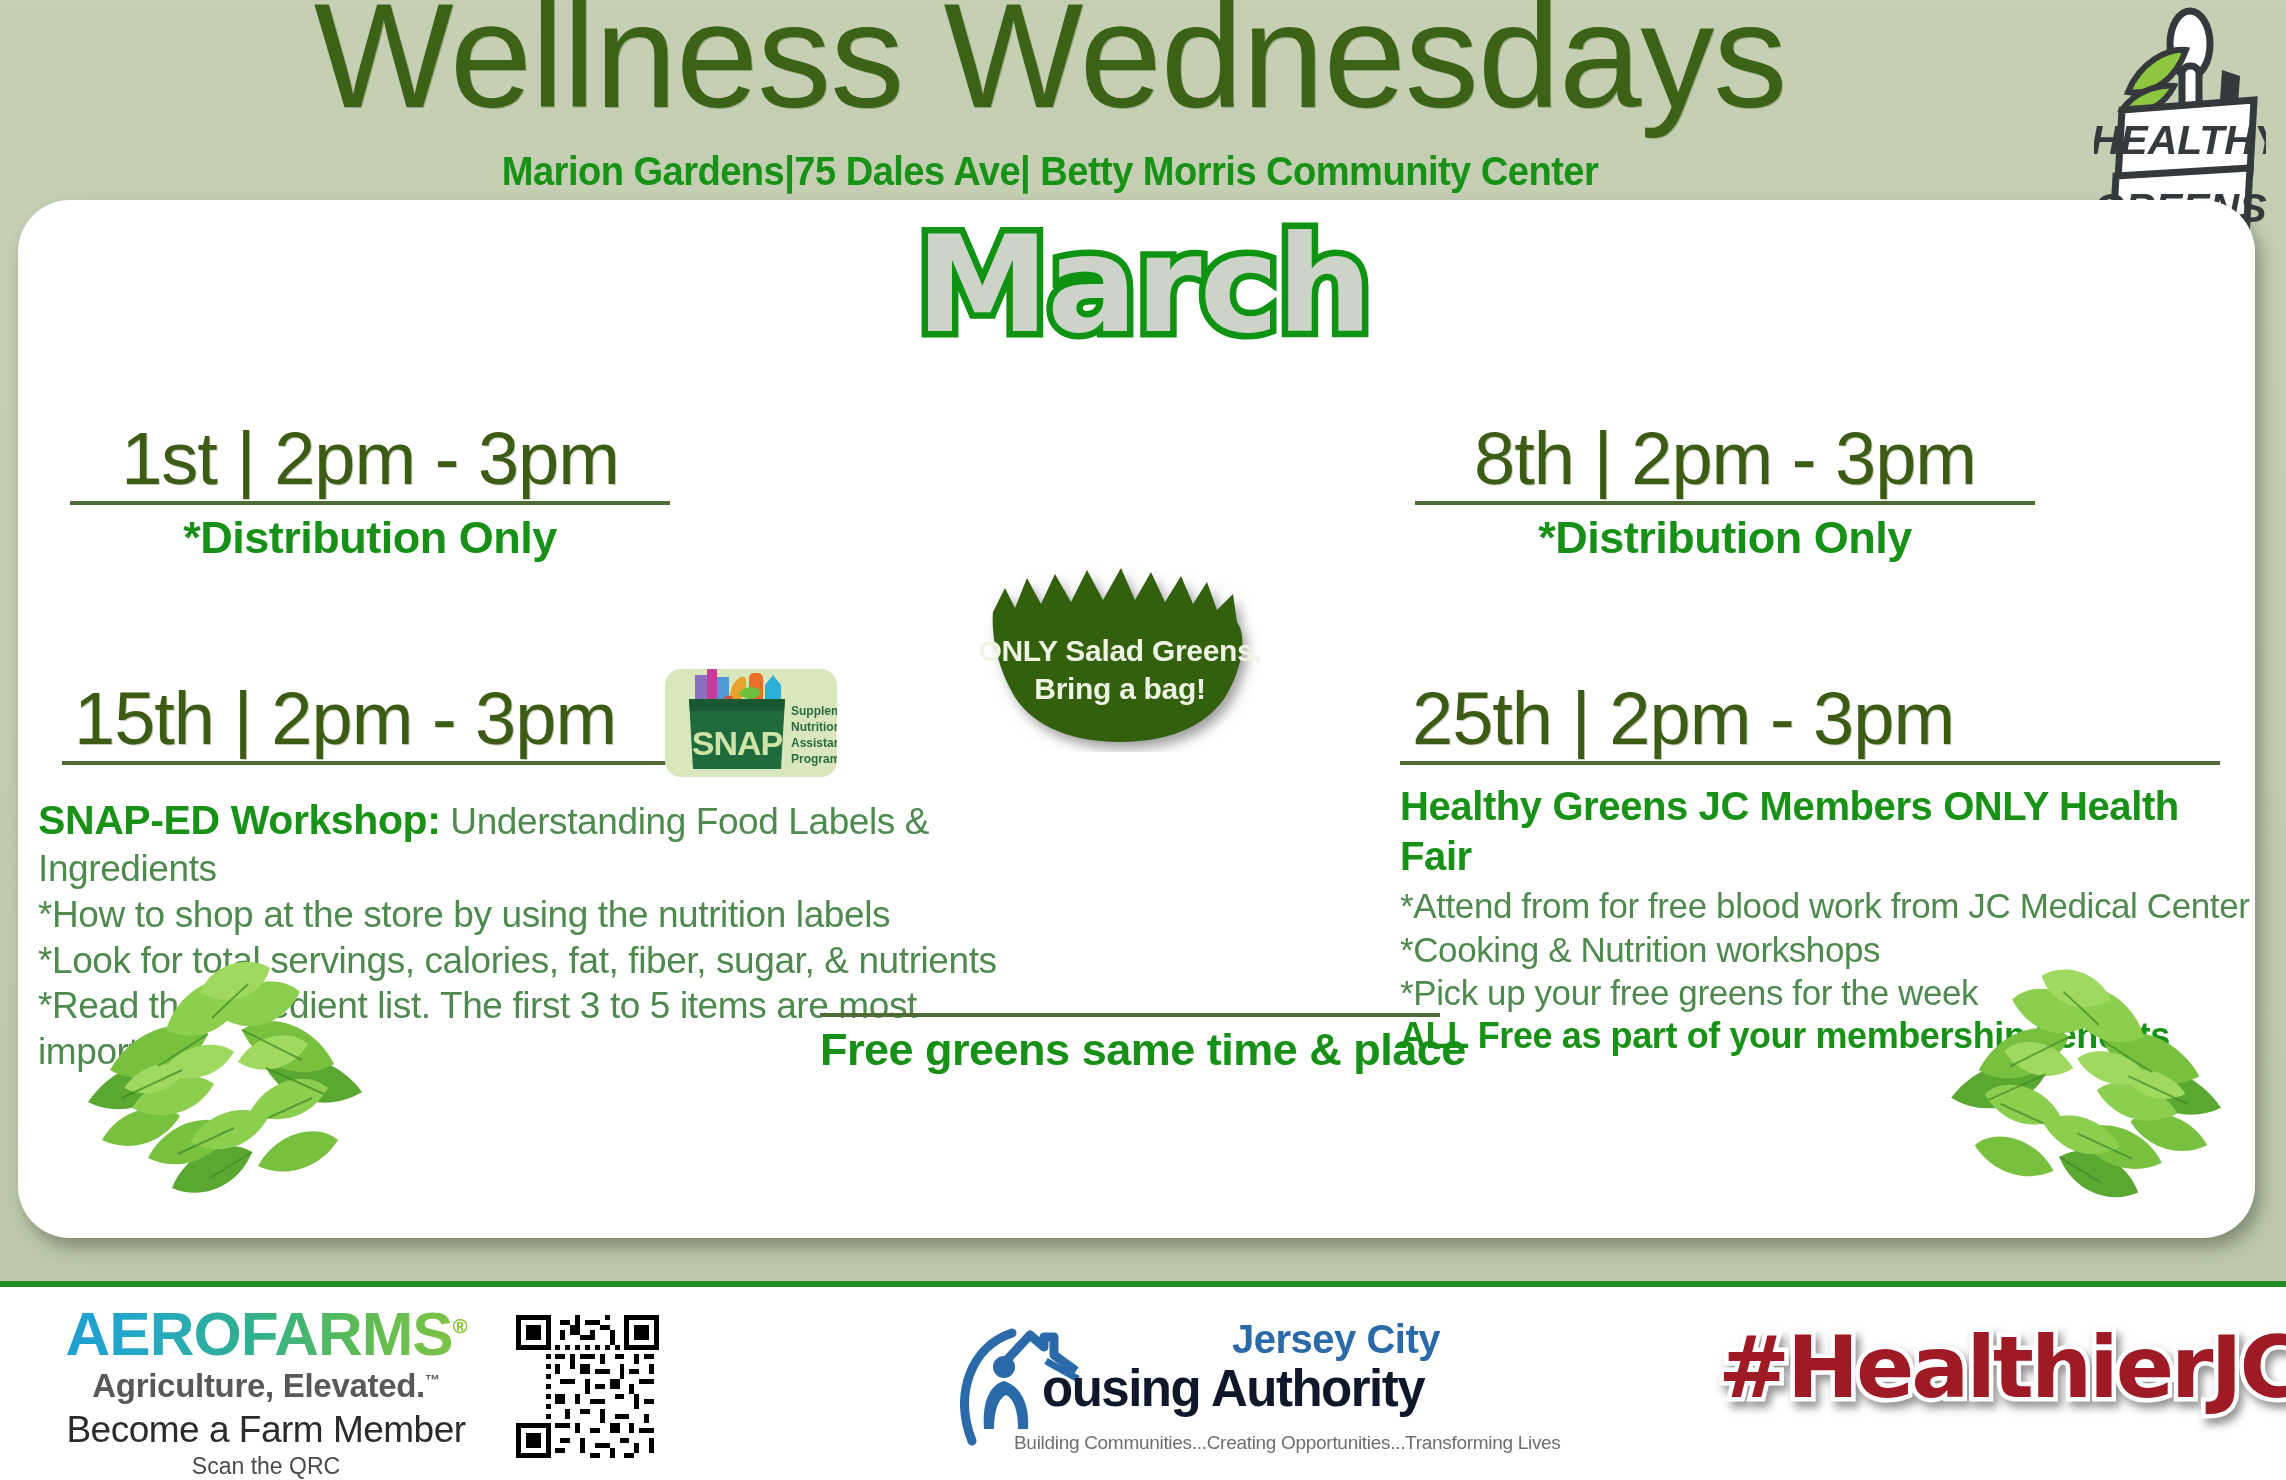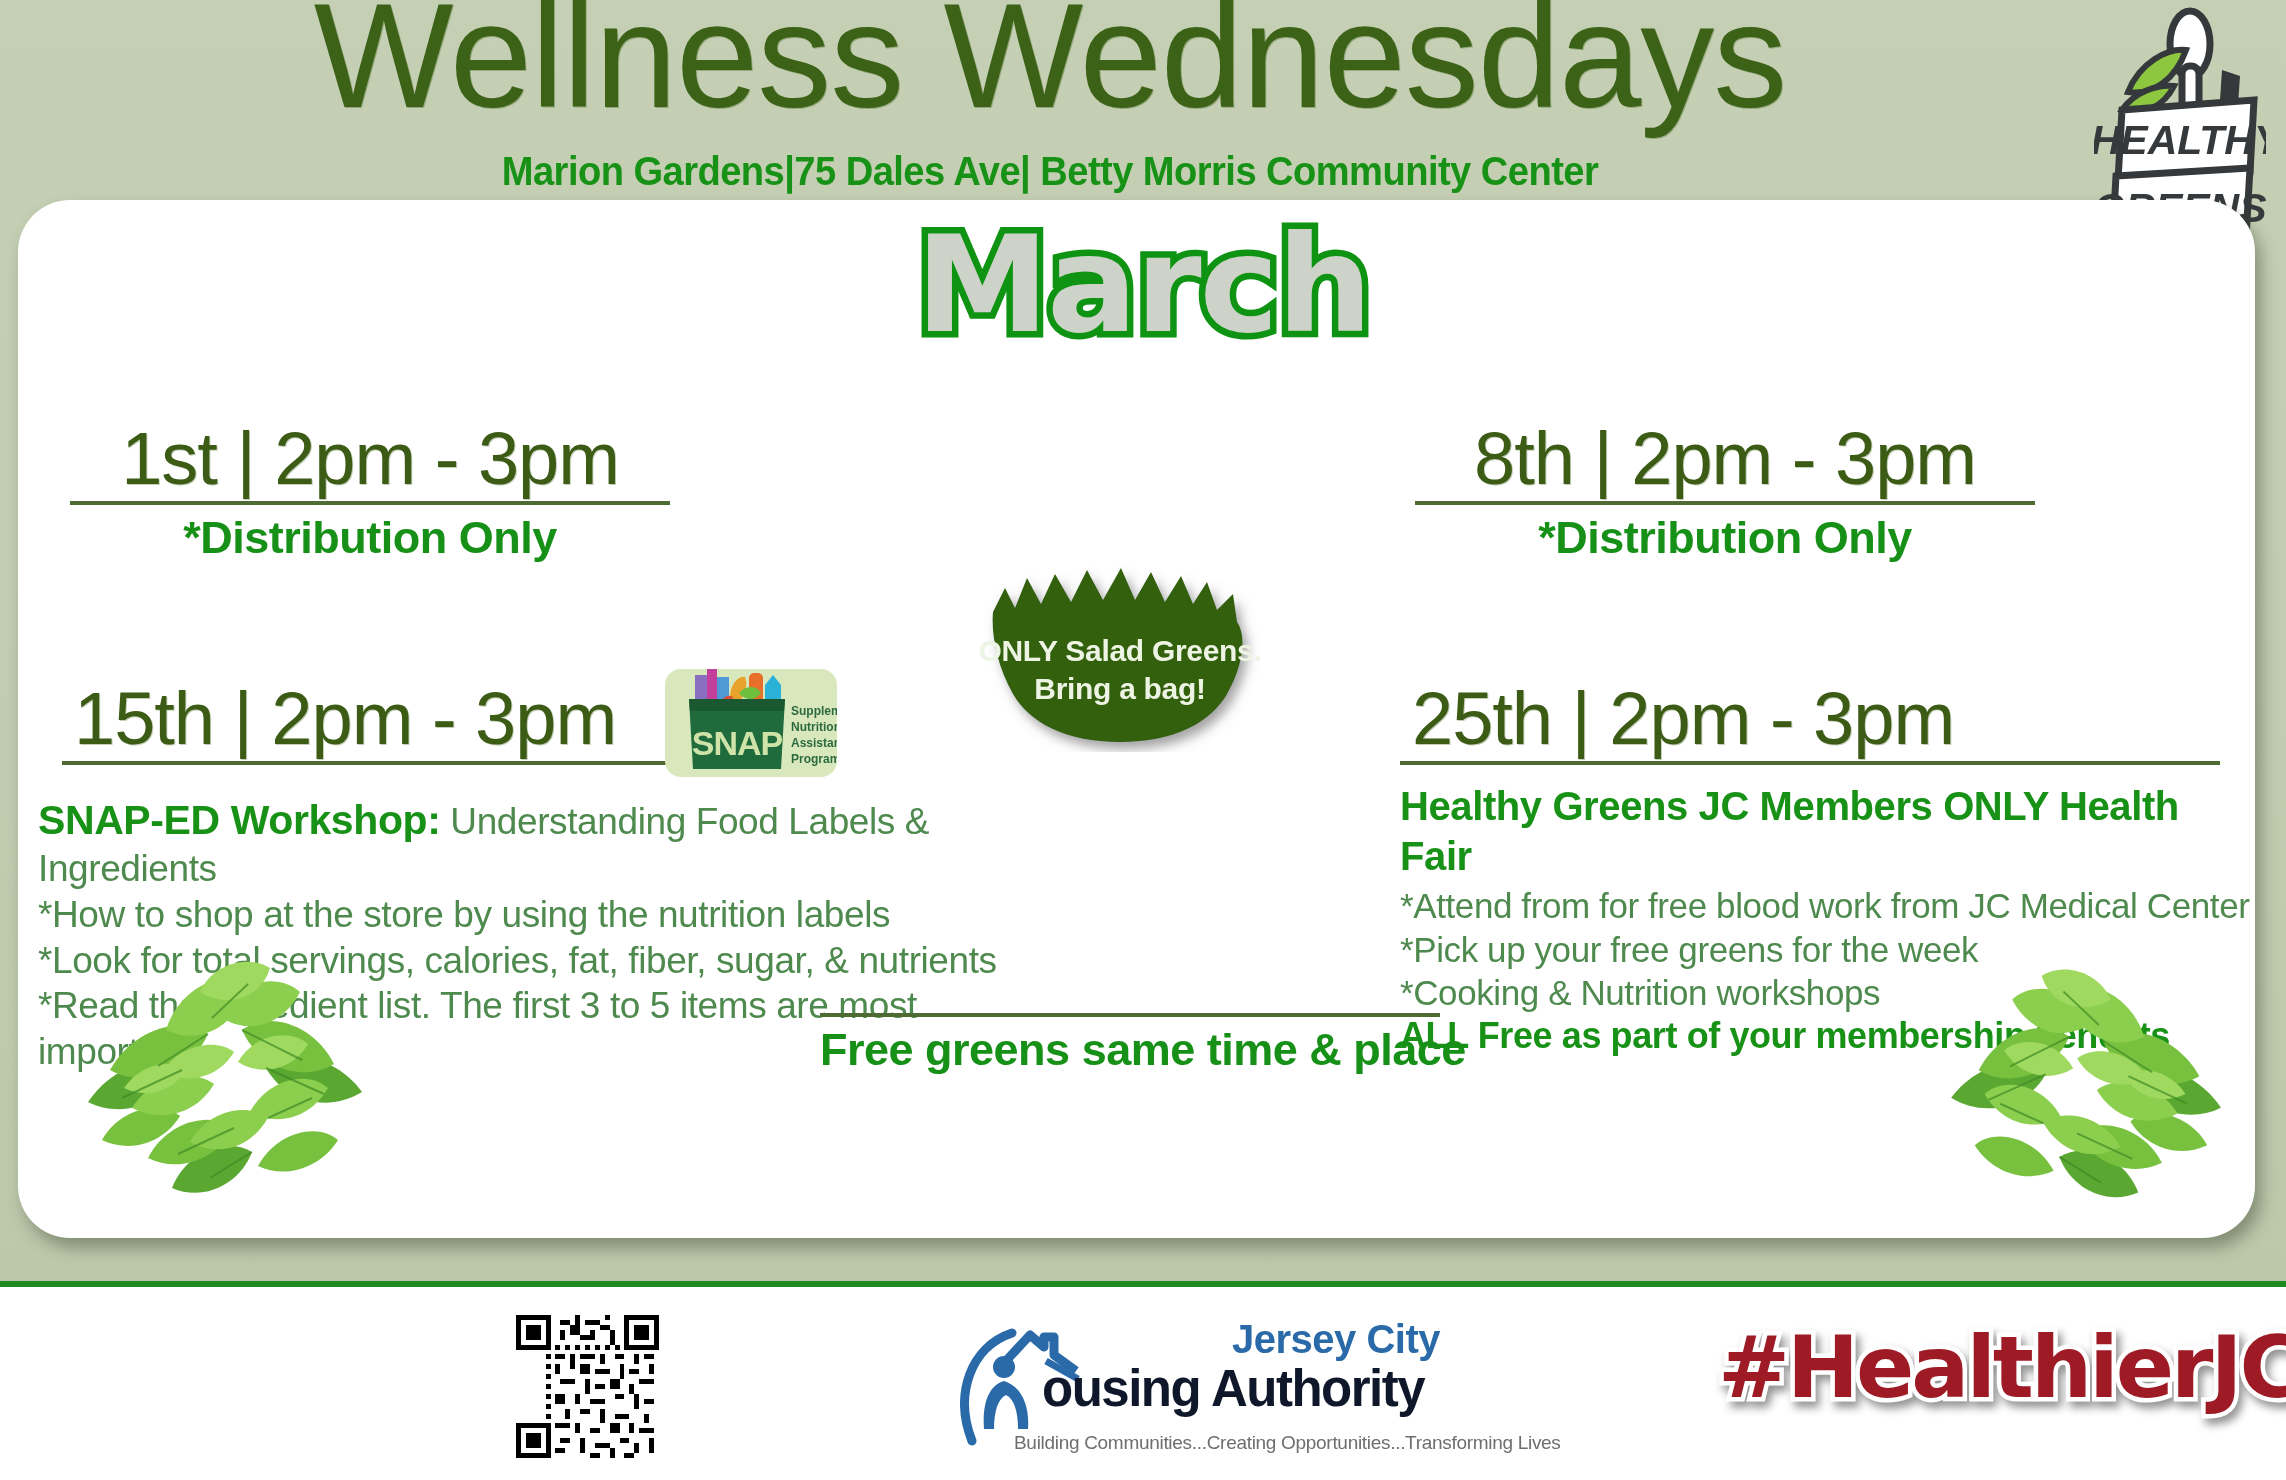--- a/index.html
+++ b/index.html
@@ -463,22 +463,22 @@
   </div>
 
   <div class="date-block" id="block-25th">
     <div class="date-head">25th | 2pm - 3pm</div>
     <div class="date-rule"></div>
   </div>
 
   <div class="details" id="details-25">
     <span class="lead-bold">Healthy Greens JC Members ONLY Health Fair</span>
     <span class="bullet">*Attend from for free blood work from JC Medical Center</span>
+    <span class="bullet">*Cooking &amp; Nutrition workshops</span>
     <span class="bullet">*Pick up your free greens for the week</span>
-    <span class="bullet">*Cooking &amp; Nutrition workshops</span>
     <span class="closing-bold">ALL Free as part of your membership benefits</span>
   </div>
 
   <div class="bowl-badge">
     <svg viewBox="0 0 290 192" width="290" height="192" aria-hidden="true">
       <defs>
         <filter id="bowlshadow" x="-20%" y="-20%" width="150%" height="150%">
           <feDropShadow dx="5" dy="7" stdDeviation="6" flood-color="#555" flood-opacity="0.55"></feDropShadow>
         </filter>
       </defs>
@@ -584,20 +584,26 @@
           <path d="M190 200 L148 226"></path>
           <path d="M206 166 L250 146"></path>
         </g>
       </g>
     </svg>
   </div>
 
   <div class="footer-rule"></div>
   <div class="footer">
 
+    <div class="aerofarms">
+      <div class="af-wordmark"><span>AEROFARMS</span><span class="af-reg">®</span></div>
+      <div class="af-tagline"><span>Agriculture, Elevated.</span><span class="af-tm">™</span></div>
+      <div class="af-member">Become a Farm Member</div>
+      <div class="af-scan">Scan the QRC</div>
+    </div>
 
     <div class="qrc">
       <svg viewBox="0 0 29 29" width="143" height="143" shape-rendering="crispEdges" aria-hidden="true">
         <rect width="29" height="29" fill="#ffffff"></rect>
         <g fill="#000000">
 
           <rect x="0" y="0" width="7" height="1"></rect>
             <rect x="0" y="6" width="7" height="1"></rect>
           <rect x="0" y="0" width="1" height="7"></rect>
             <rect x="6" y="0" width="1" height="7"></rect>

